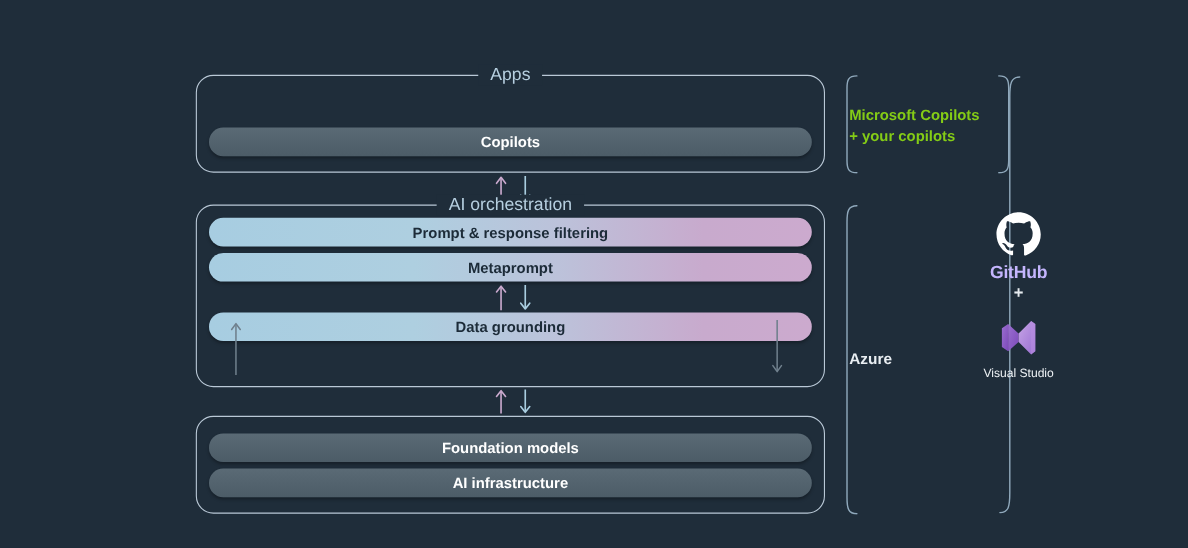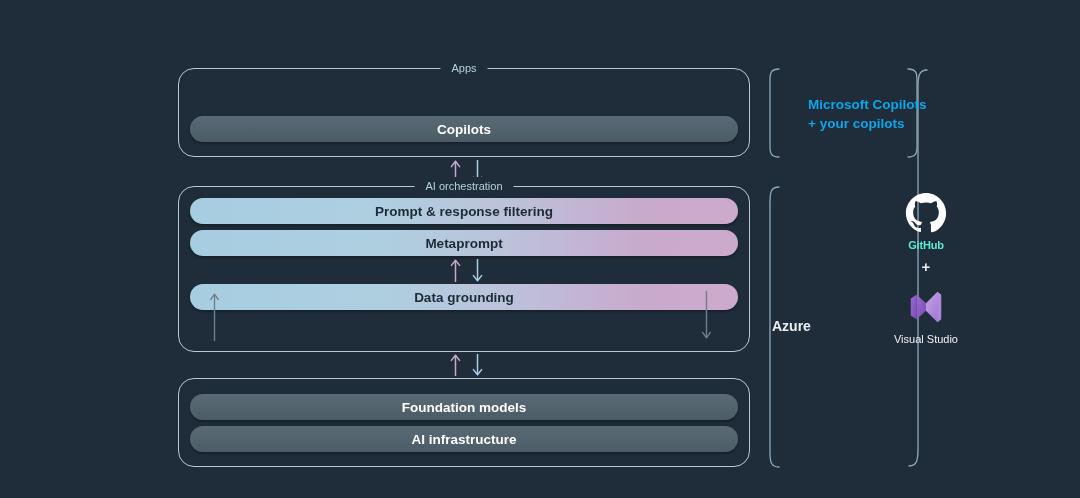--- a/index.html
+++ b/index.html
@@ -37,21 +37,21 @@
     border-radius: 16px;
     background: transparent;
   }
   .group-label {
     position: absolute;
     top: -10px;
     left: 50%;
     transform: translateX(-50%);
     background: #1f2d3a;
     padding: 0 11px;
-    font-size: 11px;
+    font-size: 16px;
     color: #b6cfe0;
     white-space: nowrap;
     line-height: 19px;
   }
 
   #group-apps        { left: 178px; top: 68px;  width: 572px; height: 89px; }
   #group-orch        { left: 178px; top: 186px; width: 572px; height: 166px; }
   #group-foundation  { left: 178px; top: 378px; width: 572px; height: 89px; }
 
   
@@ -109,24 +109,23 @@
   #bracket-copilots-outer { left: 905px; top: 68px; }
   #bracket-azure          { left: 766px; top: 186px; }
 
   
   #label-ms-copilots {
     position: absolute;
     left: 772px;
     top: 95px;
     font-size: 13.5px;
     font-weight: 600;
-    color: #0ea5e9;
+    color: #84cc16;
     line-height: 19px;
     white-space: nowrap;
-    padding-left: 36px;
   }
   #label-azure {
     position: absolute;
     left: 772px;
     top: 318px;
     font-size: 14px;
     font-weight: 700;
     color: #e9eef2;
     white-space: nowrap;
   }
@@ -150,23 +149,23 @@
     position: absolute;
     left: 888px;
     top: 258px;
     width: 76px;
     text-align: center;
     font-size: 15px;
     font-weight: 600;
     color: #e6ebef;
   }
   .logo-word {
-    font-size: 11px;
+    font-size: 16px;
     font-weight: 700;
-    color: #5eead4;
+    color: #c4b5fd;
     margin-top: 1px;
     letter-spacing: -0.2px;
   }
   .logo-word-sm {
     font-size: 11px;
     font-weight: 400;
     color: #eef2f5;
     margin-top: 3px;
   }
 </style>

